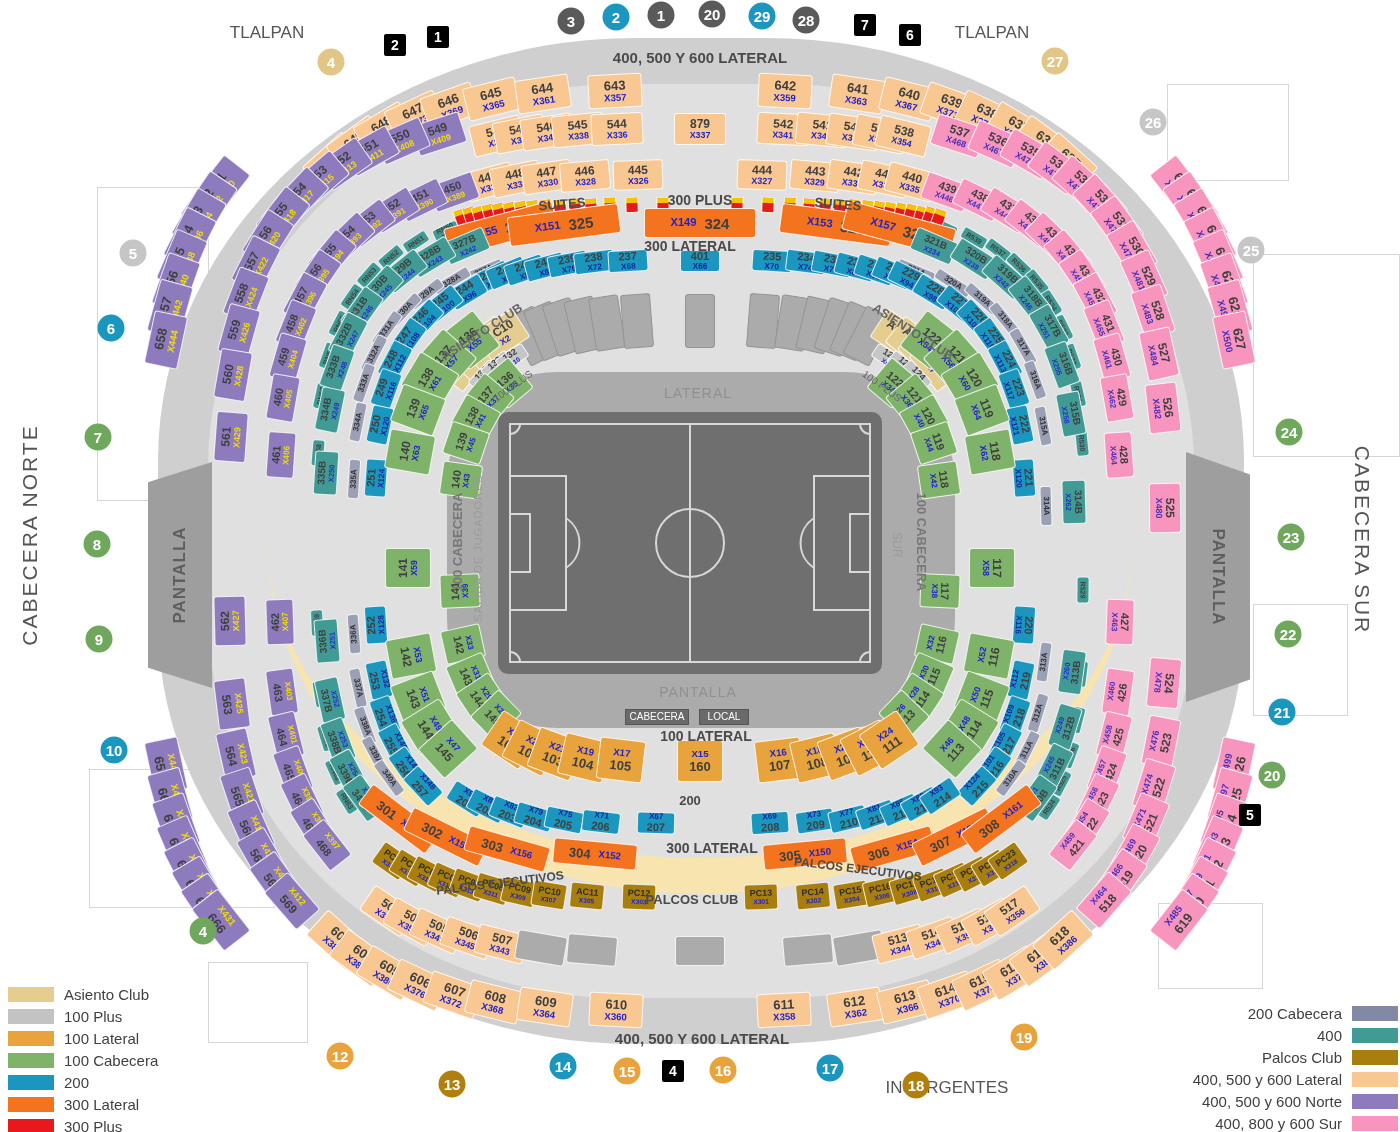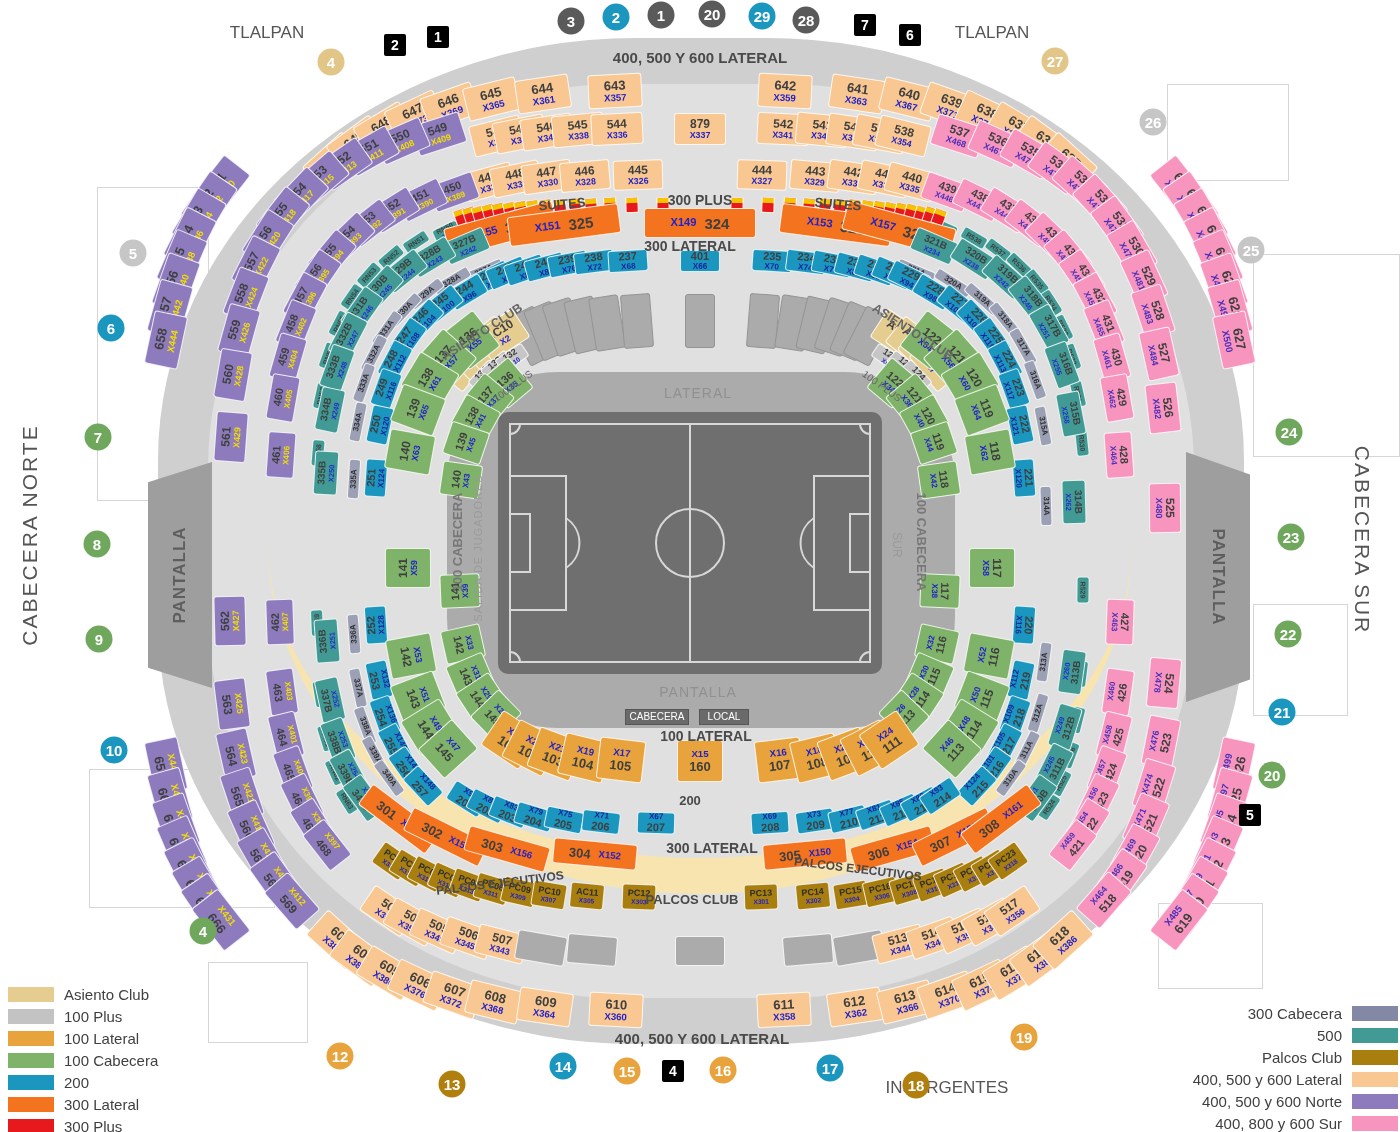--- a/index.html
+++ b/index.html
@@ -122,25 +122,25 @@
         <div class="lsw" style="background: rgb(244, 115, 31);"></div>
         <span>300 Lateral</span>
       </div>
       <div class="lrow">
         <div class="lsw" style="background: rgb(232, 25, 28);"></div>
         <span>300 Plus</span>
       </div>
     </div>
   <div id="legend-right" class="legend">
       <div class="lrow">
-        <span>300 Cabecera</span>
+        <span>200 Cabecera</span>
         <div class="lsw" style="background: rgb(131, 136, 165);"></div>
       </div>
       <div class="lrow">
-        <span>500</span>
+        <span>400</span>
         <div class="lsw" style="background: rgb(65, 155, 148);"></div>
       </div>
       <div class="lrow">
         <span>Palcos Club</span>
         <div class="lsw" style="background: rgb(168, 126, 15);"></div>
       </div>
       <div class="lrow">
         <span>400, 500 y 600 Lateral</span>
         <div class="lsw" style="background: rgb(249, 199, 145);"></div>
       </div>

